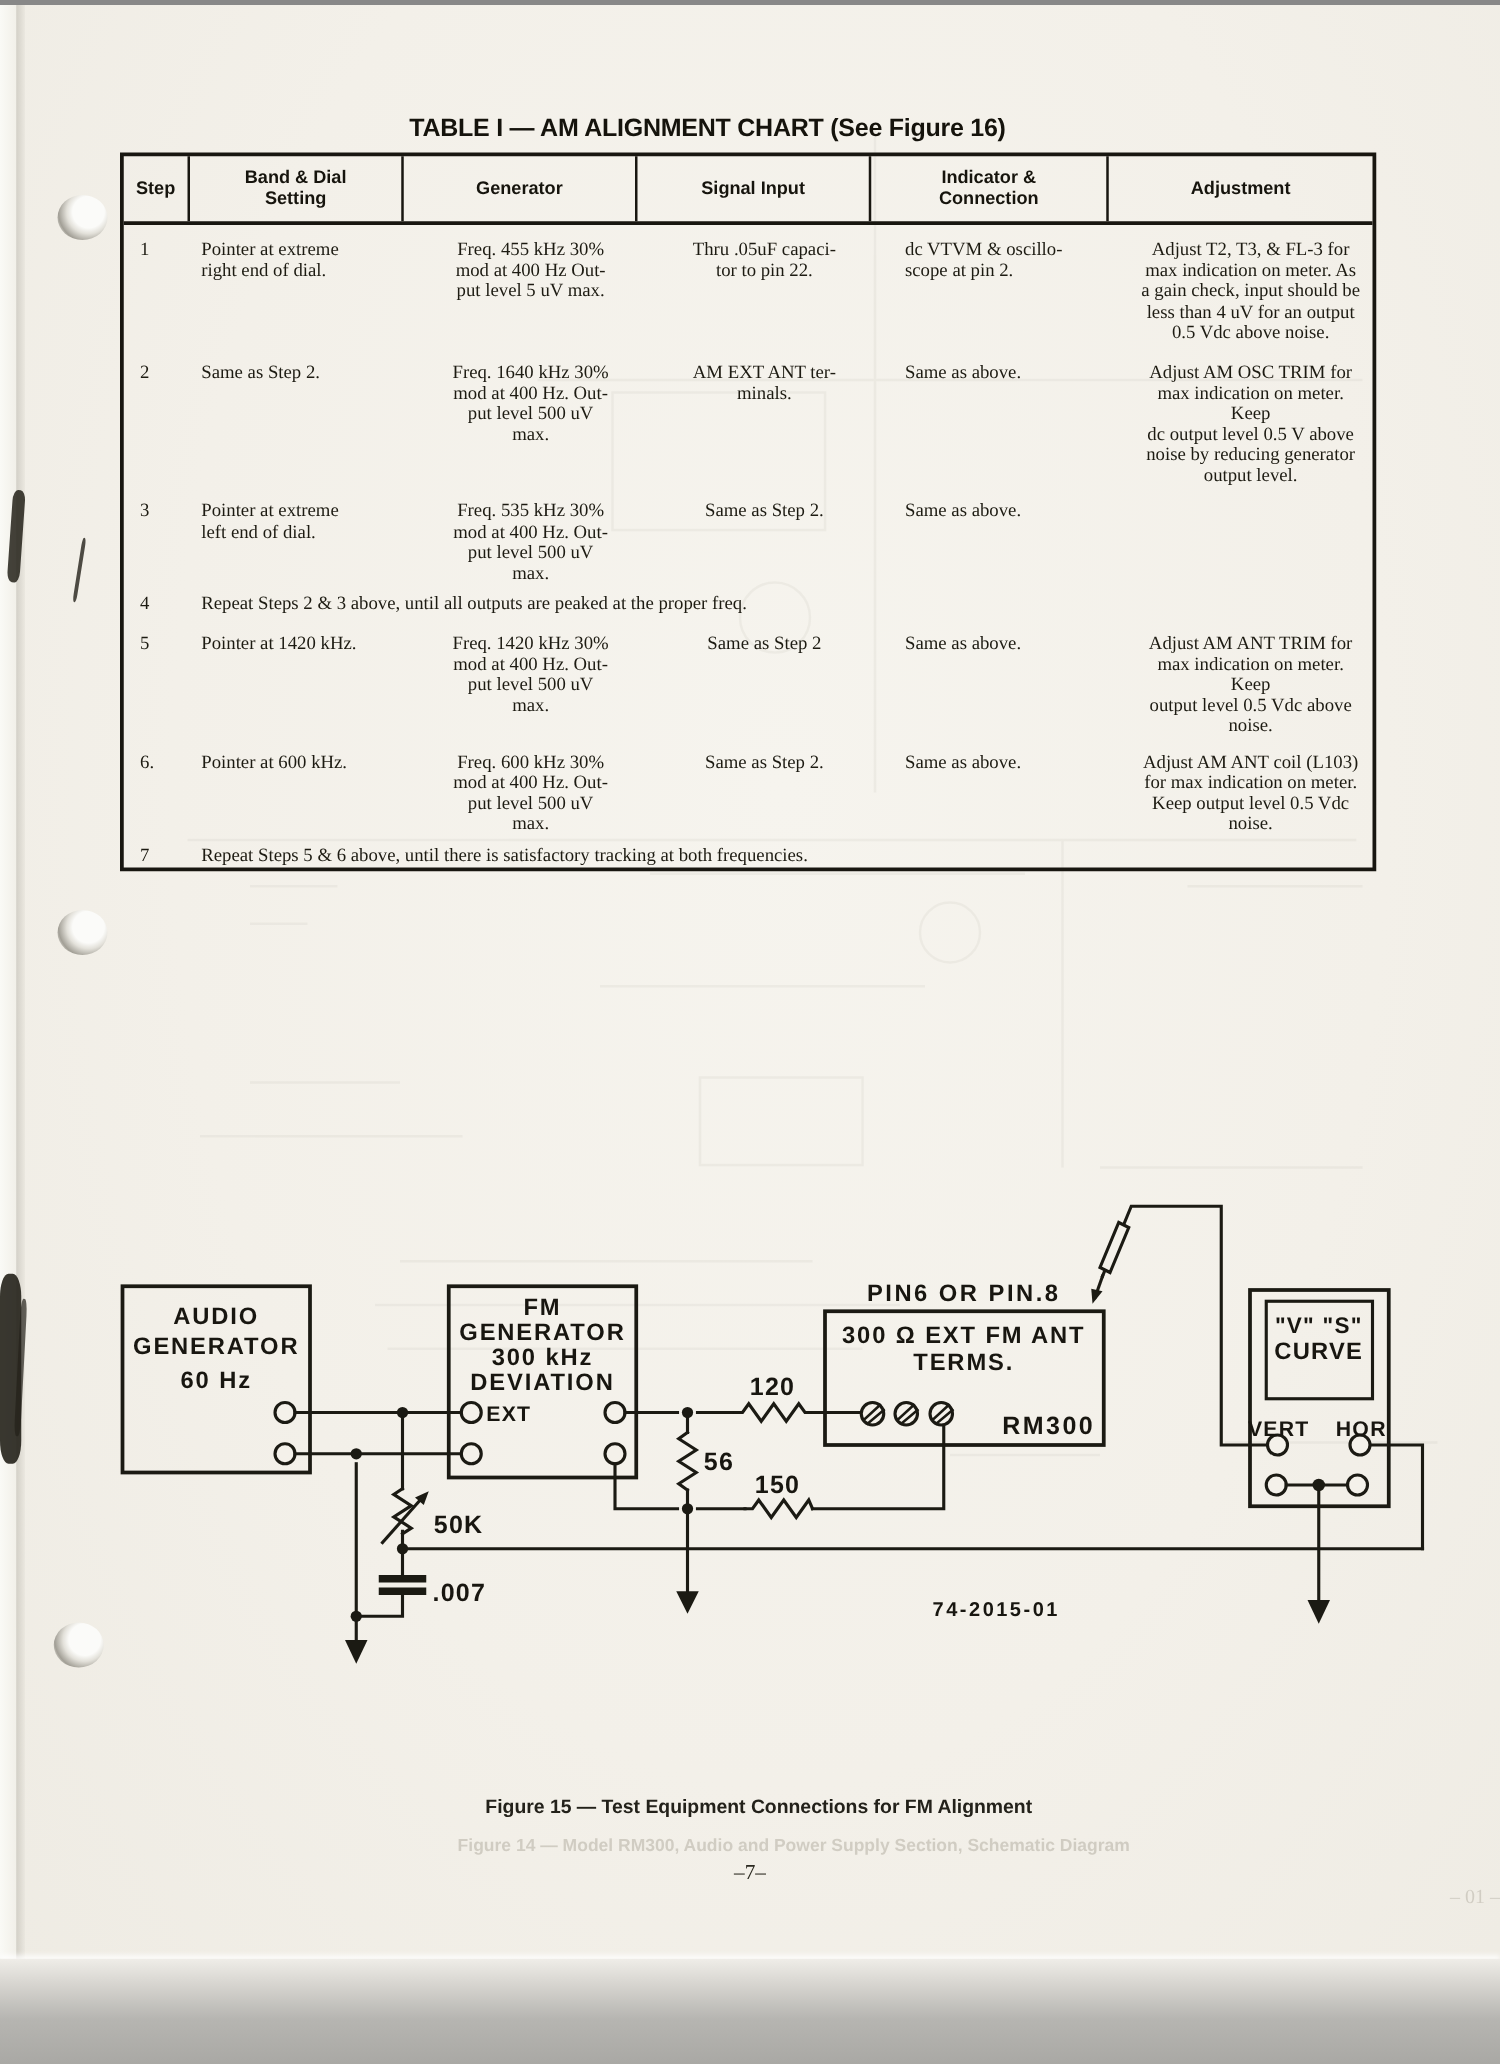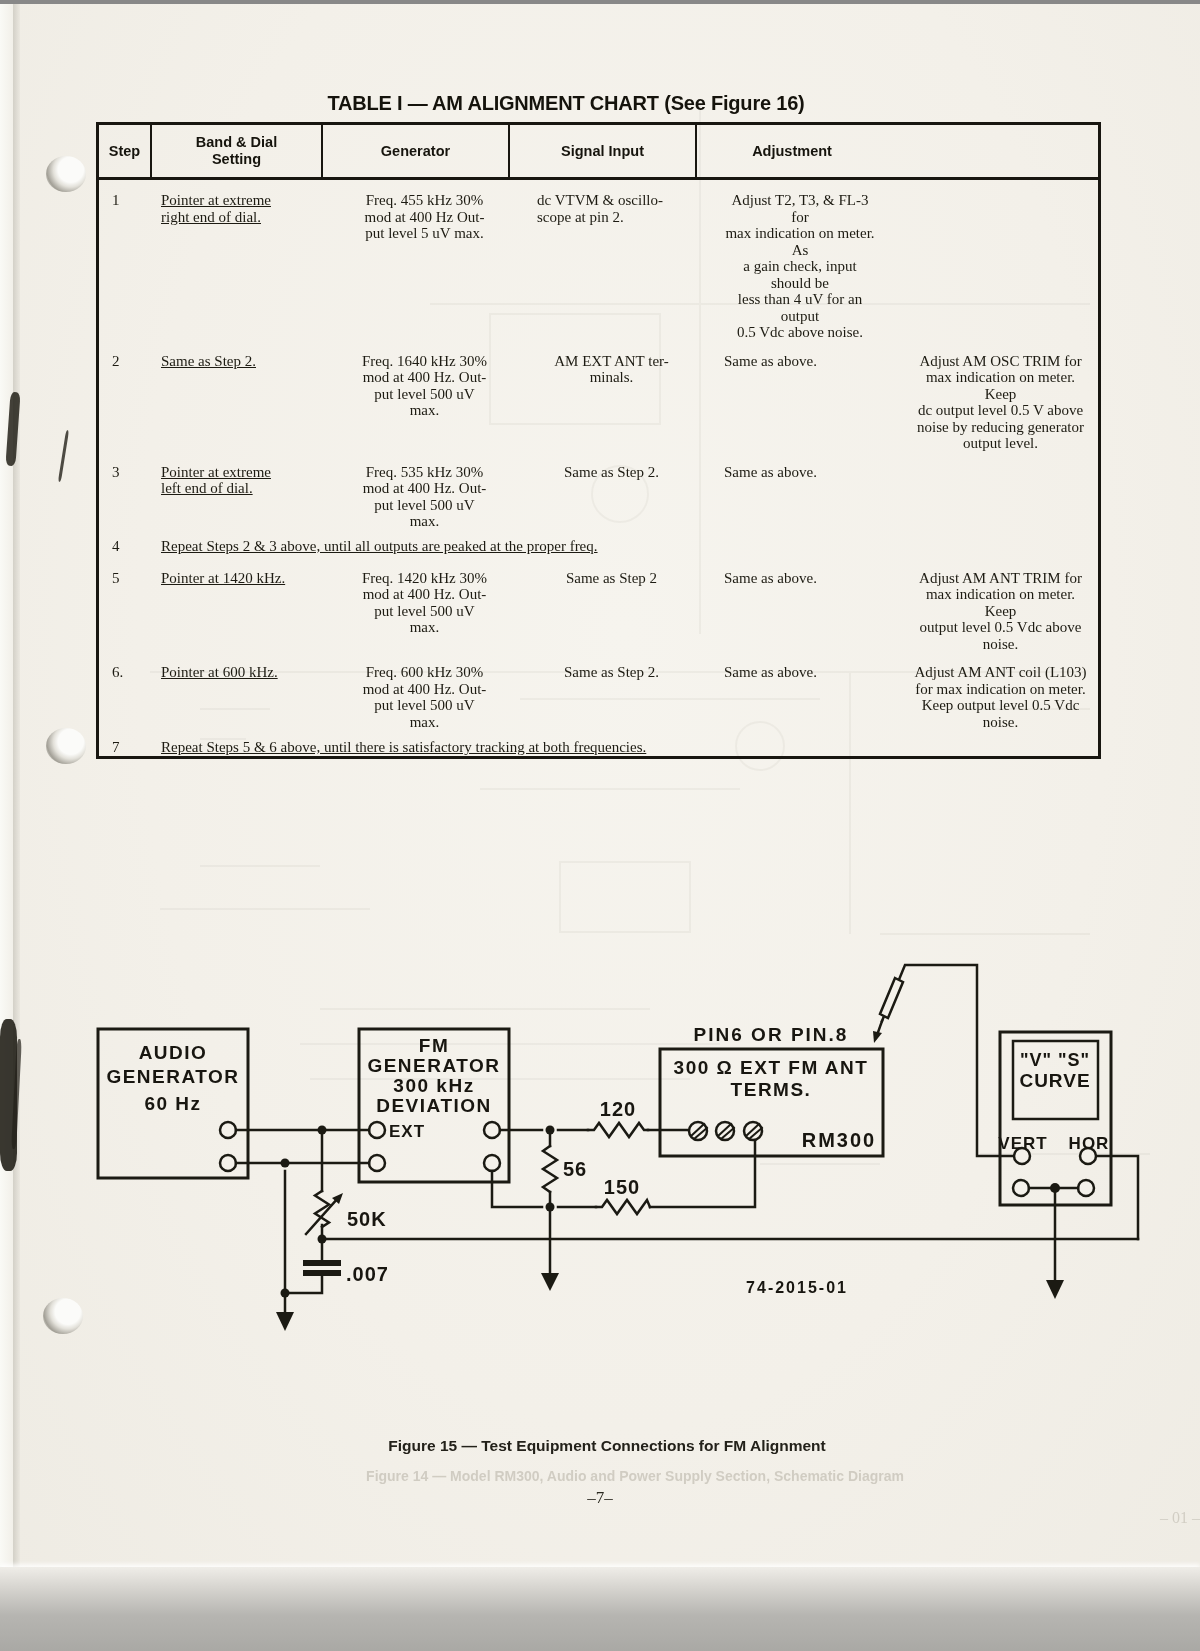--- a/index.html
+++ b/index.html
@@ -22,21 +22,21 @@
   .tbl{left:96px;top:118px;width:999px;border:3px solid #181610;background:transparent;}
   .thead{display:grid;grid-template-columns:53px 171px 187px 187px 190px 1fr;border-bottom:3px solid #181610;}
   .th{min-height:52px;display:flex;align-items:center;justify-content:center;text-align:center;
       font-family:"Liberation Sans",sans-serif;font-weight:bold;font-size:14.5px;line-height:17px;
       white-space:pre-line;border-right:2px solid #181610;color:#16140d;}
   .th:last-child{border-right:none;}
   .trow{display:grid;grid-template-columns:53px 171px 187px 187px 190px 1fr;}
   .trow.span{grid-template-columns:53px 1fr;}
   .cell{font-size:15px;line-height:16.5px;white-space:pre-line;padding-top:12px;padding-right:10px;color:#1d1b12;}
   .c-step{padding-left:13px;}
-  .c-band{padding-left:9px;text-decoration:underline;}
+  .c-band{padding-left:9px;}
   .c-ind{padding-left:27px;}
   .c-gen,.c-sig,.c-adj{padding-left:26px;text-align:center;}
   .r1{min-height:98px;}.r2{min-height:95px;}.r3{min-height:78px;}
   .r4{min-height:28px;}.r4 .cell{padding-top:8px;}
   .r5{min-height:76px;}.r6{min-height:78px;}
   .r7{min-height:26px;}.r7 .cell{padding-top:9px;}
   
   .diagram{left:60px;top:940px;}
   svg text{font-family:"Liberation Sans",sans-serif;font-weight:bold;fill:#181610;}
   .caption{left:0;top:1433px;width:1214px;text-align:center;
@@ -78,30 +78,34 @@
 
   <div class="abs tbl-title">TABLE I — AM ALIGNMENT CHART (See Figure 16)</div>
 
   <div class="abs tbl">
     <div class="thead">
       <div class="th">Step</div>
       <div class="th">Band &amp; Dial
 Setting</div>
       <div class="th">Generator</div>
       <div class="th">Signal Input</div>
+      <div class="th">Indicator &amp;
+Connection</div>
       <div class="th">Adjustment</div>
     </div>
 
     <div class="trow r1">
       <div class="cell c-step">1</div>
       <div class="cell c-band">Pointer at extreme
 right end of dial.</div>
       <div class="cell c-gen">Freq. 455 kHz 30%
 mod at 400 Hz Out-
 put level 5 uV max.</div>
+      <div class="cell c-sig">Thru .05uF capaci-
+tor to pin 22.</div>
       <div class="cell c-ind">dc VTVM &amp; oscillo-
 scope at pin 2.</div>
       <div class="cell c-adj">Adjust T2, T3, &amp; FL-3 for
 max indication on meter. As
 a gain check, input should be
 less than 4 uV for an output
 0.5 Vdc above noise.</div>
     </div>
 
     <div class="trow r2">

